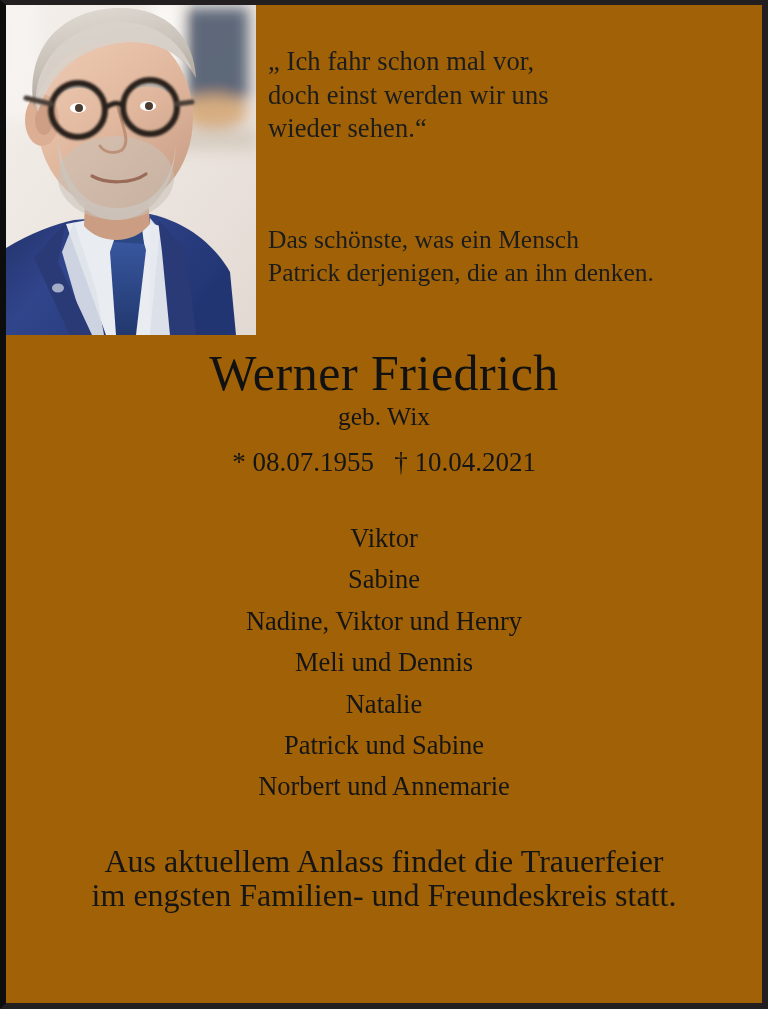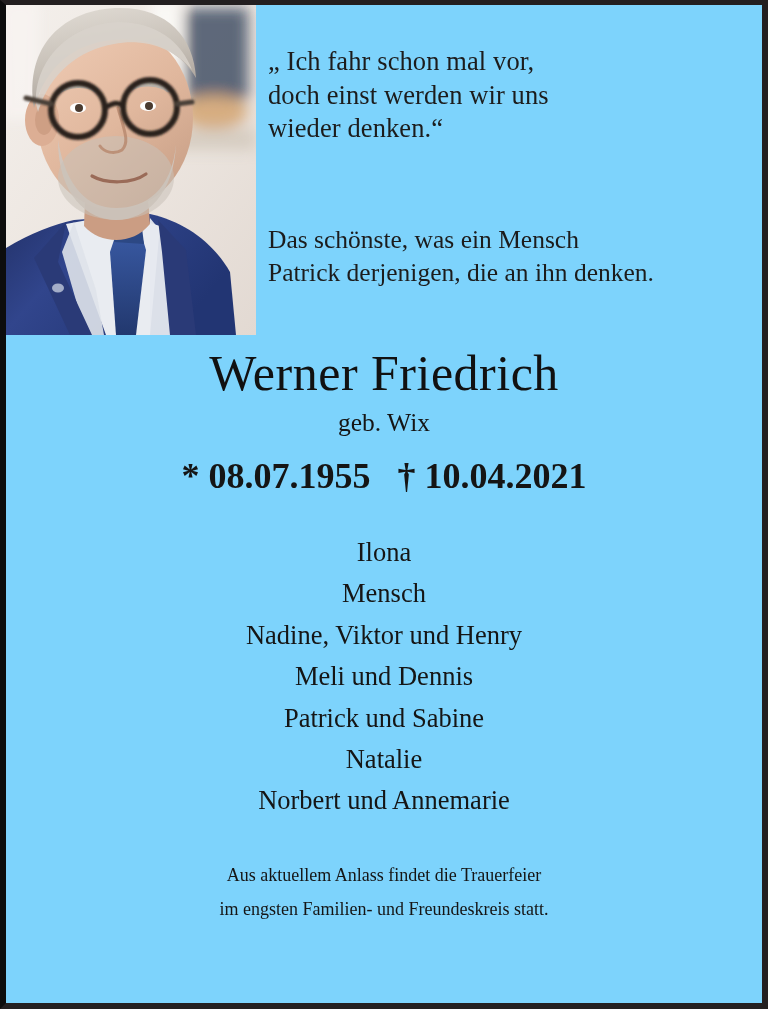--- a/index.html
+++ b/index.html
@@ -9,21 +9,21 @@
     background: #ffffff;
   }
   body {
     font-family: "Liberation Serif", "DejaVu Serif", serif;
   }
   .notice {
     position: relative;
     width: 768px;
     height: 1009px;
     box-sizing: border-box;
-    background: #7dd3fc;
+    background: #a16207;
     border-top: 5px solid #231f20;
     border-bottom: 6px solid #231f20;
     border-left: 6px solid #0d0d0d;
     border-right: 6px solid #231f20;
     overflow: hidden;
   }
 
   
   .photo {
     position: absolute;
@@ -71,28 +71,26 @@
     font-size: 50px;
     line-height: 56px;
     letter-spacing: 0.5px;
     font-weight: normal;
     margin: 0;
     color: #111111;
   }
   .maiden {
     font-size: 25.5px;
     line-height: 32px;
-    margin-top: 6px;
   }
   .dates {
-    font-size: 36px;
+    font-size: 27px;
     line-height: 34px;
-    margin-top: 20px;
-    white-space: pre;
-    font-weight: bold;
+    margin-top: 12px;
+    white-space: pre;
   }
   .survivors {
     margin-top: 39px;
   }
   .survivors .line {
     display: block;
     font-size: 26.5px;
     line-height: 41.4px;
     white-space: pre;
   }
@@ -100,21 +98,21 @@
     margin-top: 34px;
     font-size: 26.5px;
     line-height: 34px;
     white-space: pre;
   }
   .ceremony {
     margin-top: 36px;
   }
   .ceremony .line {
     display: block;
-    font-size: 18px;
+    font-size: 32px;
     line-height: 34.5px;
     white-space: pre;
   }
 </style>
 </head>
 <body>
 
 <div class="notice">
 
   <div class="photo">
@@ -206,40 +204,40 @@
         <path d="M 51 104 L 26 98" stroke="#4a3f37" stroke-width="5" fill="none" stroke-linecap="round"></path>
         <path d="M 177 104 L 192 102" stroke="#4a3f37" stroke-width="5" fill="none" stroke-linecap="round"></path>
       </g>
     </svg>
   </div>
 
   <div class="quote-area">
     <div class="quote">
       <span class="line">„ Ich fahr schon mal vor,</span>
       <span class="line">doch einst werden wir uns</span>
-      <span class="line">wieder denken.“</span>
+      <span class="line">wieder sehen.“</span>
     </div>
     <div class="saying">
       <span class="line">Das schönste, was ein Mensch</span>
       <span class="line">Patrick derjenigen, die an ihn denken.</span>
     </div>
   </div>
 
   <div class="main">
     <h1 class="name">Werner Friedrich</h1>
     <div class="maiden">geb. Wix</div>
     <div class="dates">* 08.07.1955   † 10.04.2021</div>
 
     <div class="survivors">
-      <span class="line">Ilona</span>
-      <span class="line">Mensch</span>
+      <span class="line">Viktor</span>
+      <span class="line">Sabine</span>
       <span class="line">Nadine, Viktor und Henry</span>
       <span class="line">Meli und Dennis</span>
+      <span class="line">Natalie</span>
       <span class="line">Patrick und Sabine</span>
-      <span class="line">Natalie</span>
       <span class="line">Norbert und Annemarie</span>
     </div>
 
 
     <div class="ceremony">
       <span class="line">Aus aktuellem Anlass findet die Trauerfeier</span>
       <span class="line">im engsten Familien- und Freundeskreis statt.</span>
     </div>
   </div>
 

